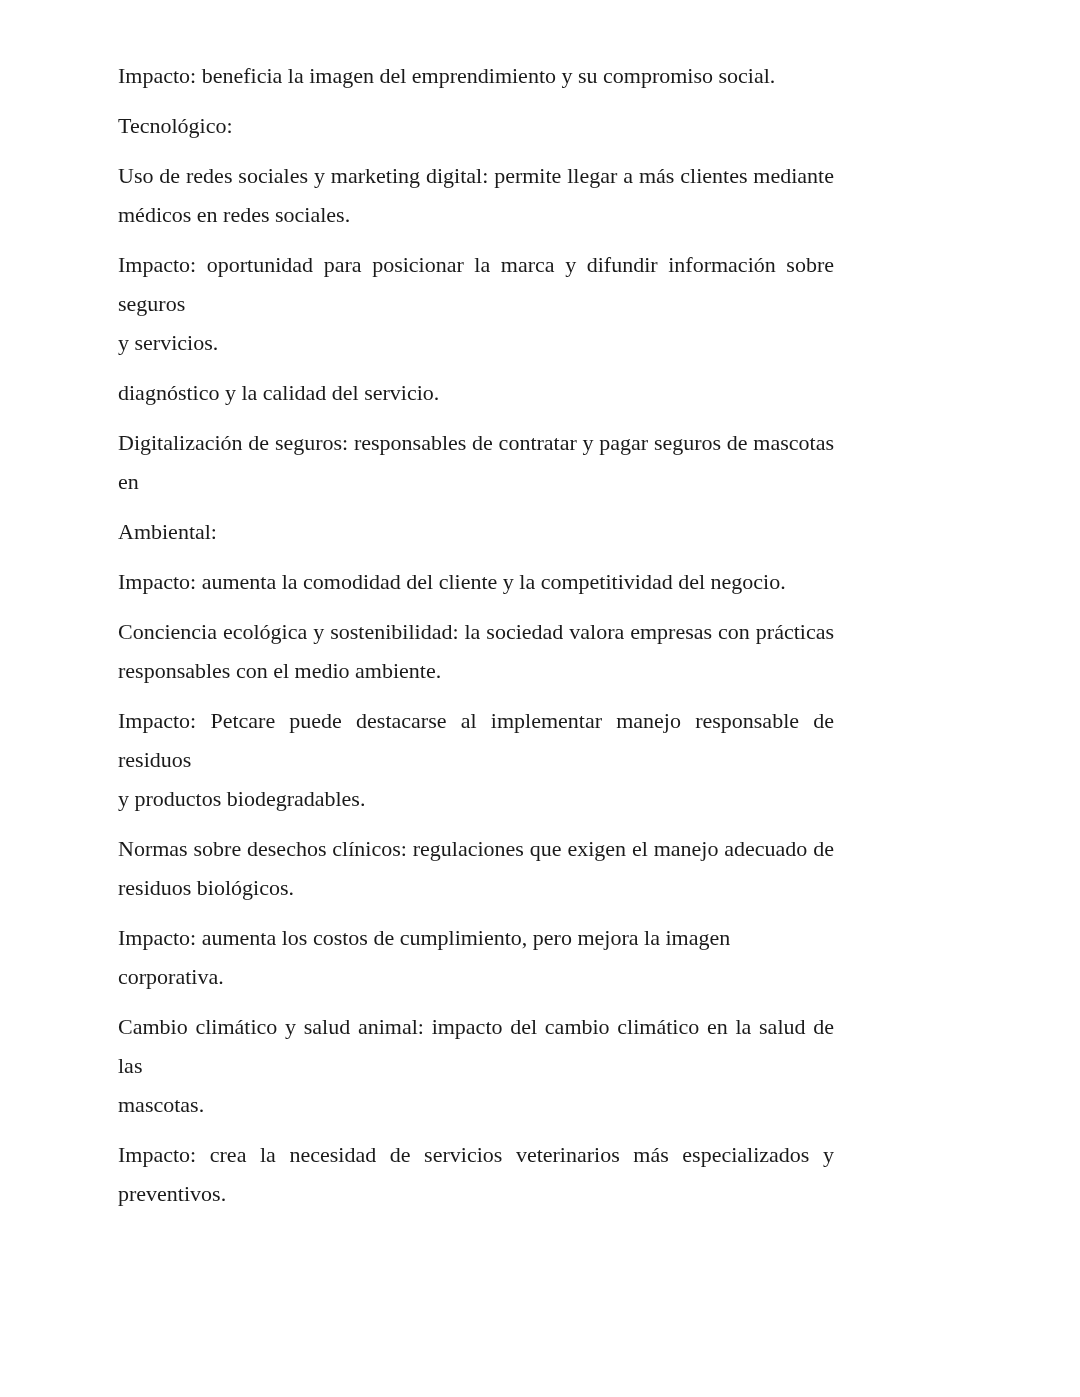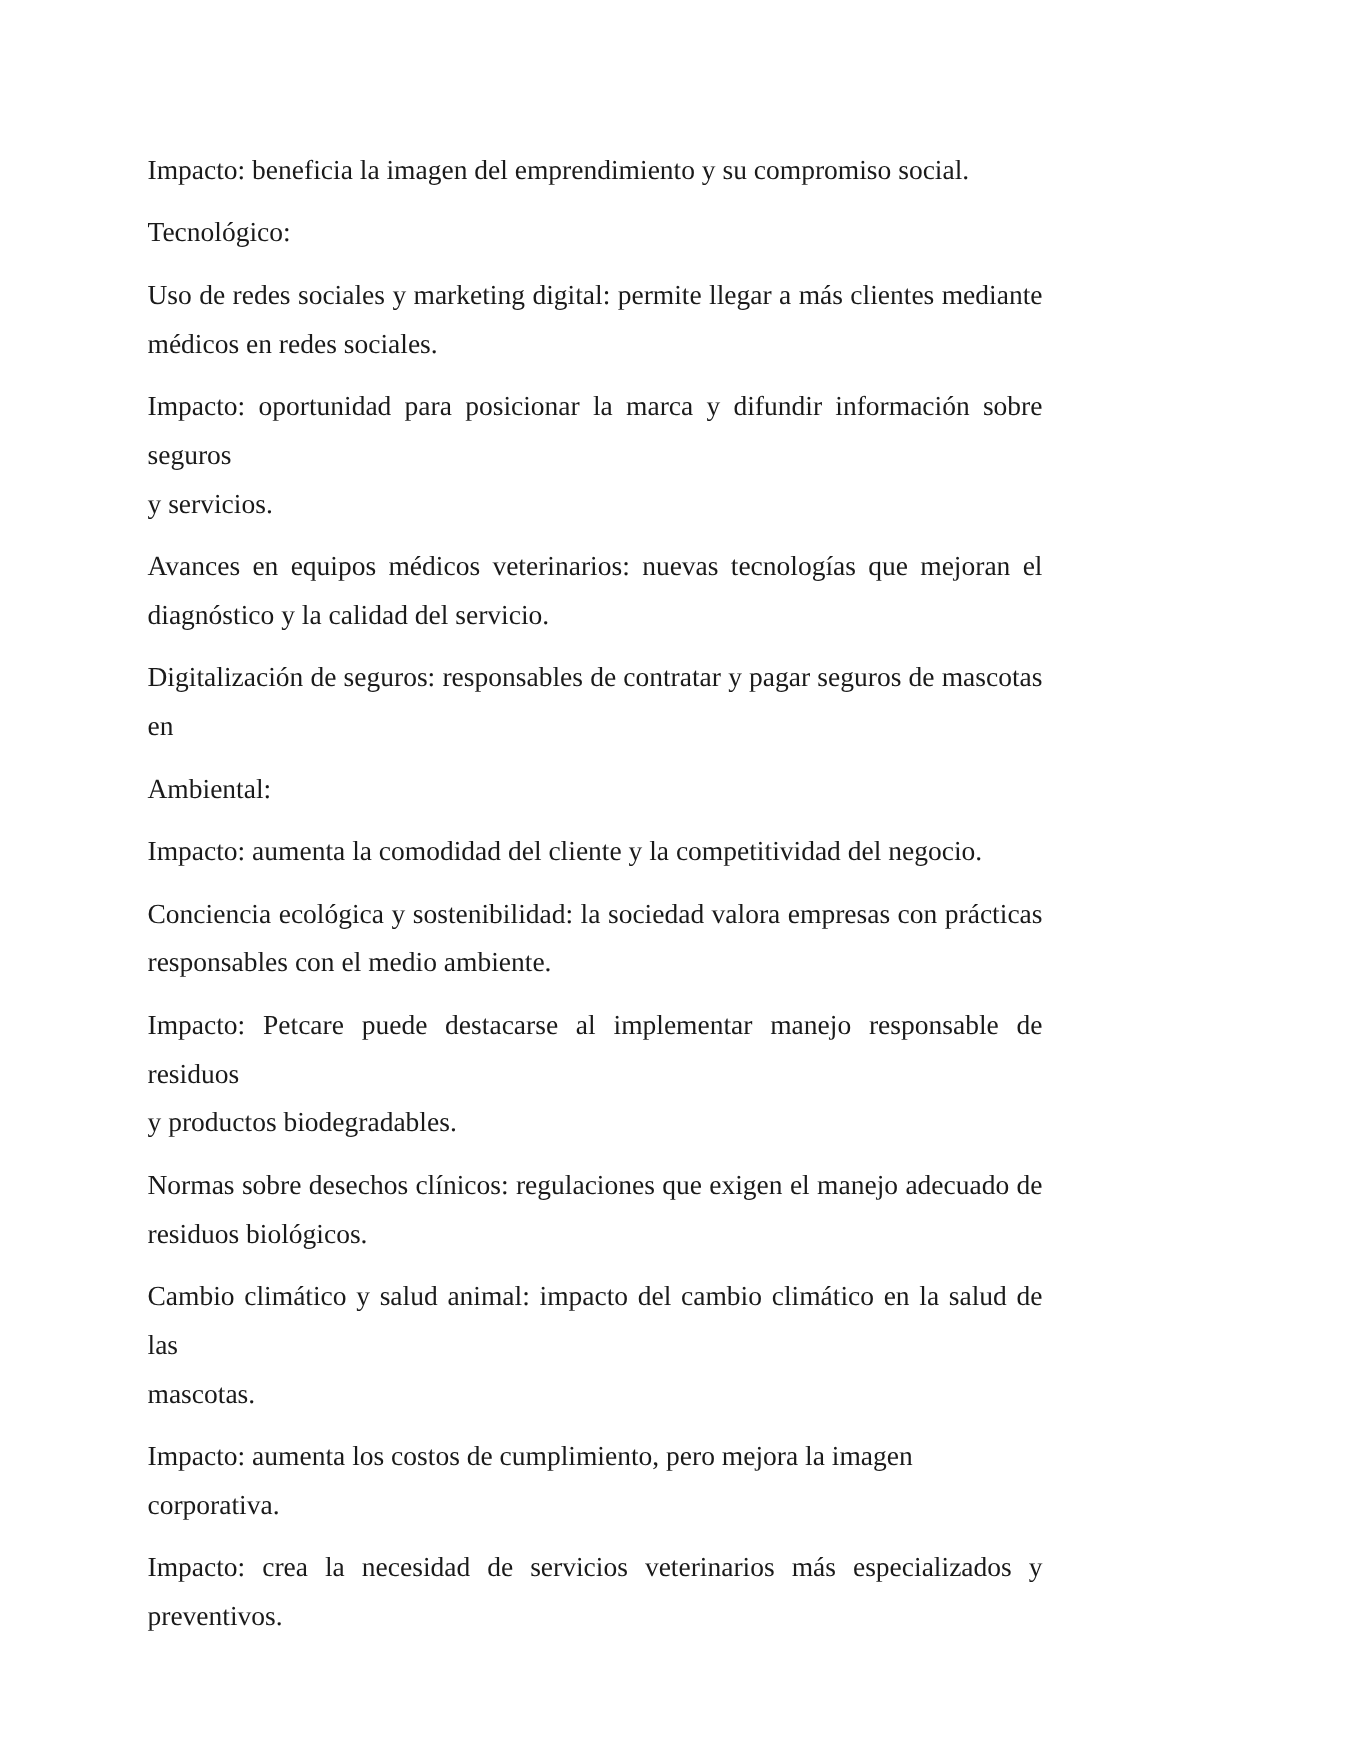--- a/index.html
+++ b/index.html
@@ -11,21 +11,21 @@
     width: 1080px;
     height: 1397px;
     overflow: hidden;
   }
   .page {
     position: relative;
     width: 920px;
     height: 1397px;
     background: #ffffff;
     box-sizing: border-box;
-    padding: 116px 0 0 118px;
+    padding: 56px 0 0 118px;
     font-family: "Liberation Serif", "DejaVu Serif", serif;
     font-size: 22px;
     color: #1a1a1a;
   }
   .textcol {
     width: 716px;
   }
   .para {
     margin: 0 0 11px 0;
     line-height: 39px;
@@ -61,21 +61,20 @@
       <span class="ln j">Uso de redes sociales y marketing digital: permite llegar a más clientes mediante</span>
       <span class="ln">médicos en redes sociales.</span>
     </p>
 
     <p class="para body">
       <span class="ln j">Impacto: oportunidad para posicionar la marca y difundir información sobre seguros</span>
       <span class="ln">y servicios.</span>
     </p>
 
     <p class="para body">
-      <span class="ln j">Avances en equipos médicos veterinarios: nuevas tecnologías que mejoran el</span>
       <span class="ln">diagnóstico y la calidad del servicio.</span>
     </p>
 
 
     <p class="para body">
       <span class="ln j">Digitalización de seguros: responsables de contratar y pagar seguros de mascotas en</span>
     </p>
 
     <p class="para heading">
       <span class="ln">Ambiental:</span>
@@ -94,26 +93,26 @@
       <span class="ln j">Impacto: Petcare puede destacarse al implementar manejo responsable de residuos</span>
       <span class="ln">y productos biodegradables.</span>
     </p>
 
     <p class="para body">
       <span class="ln j">Normas sobre desechos clínicos: regulaciones que exigen el manejo adecuado de</span>
       <span class="ln">residuos biológicos.</span>
     </p>
 
     <p class="para body">
-      <span class="ln j">Cambio climático y salud animal: impacto del cambio climático en la salud de las</span>
-      <span class="ln">mascotas.</span>
+      <span class="ln">Impacto: aumenta los costos de cumplimiento, pero mejora la imagen corporativa.</span>
     </p>
 
     <p class="para body">
-      <span class="ln">Impacto: aumenta los costos de cumplimiento, pero mejora la imagen corporativa.</span>
+      <span class="ln j">Cambio climático y salud animal: impacto del cambio climático en la salud de las</span>
+      <span class="ln">mascotas.</span>
     </p>
 
     <p class="para body">
       <span class="ln j">Impacto: crea la necesidad de servicios veterinarios más especializados y</span>
       <span class="ln">preventivos.</span>
     </p>
 
   </div>
 </div>
 

